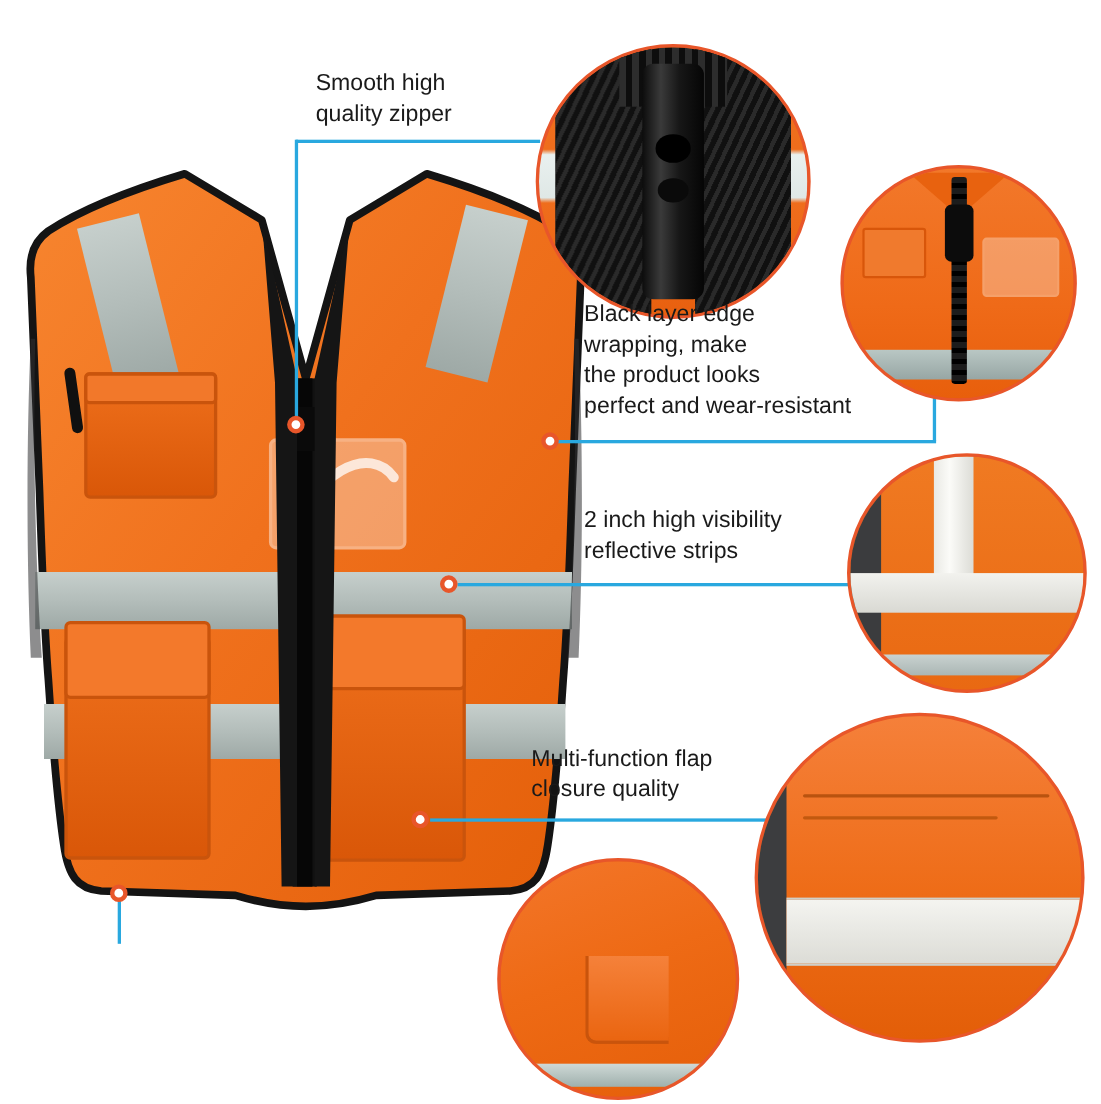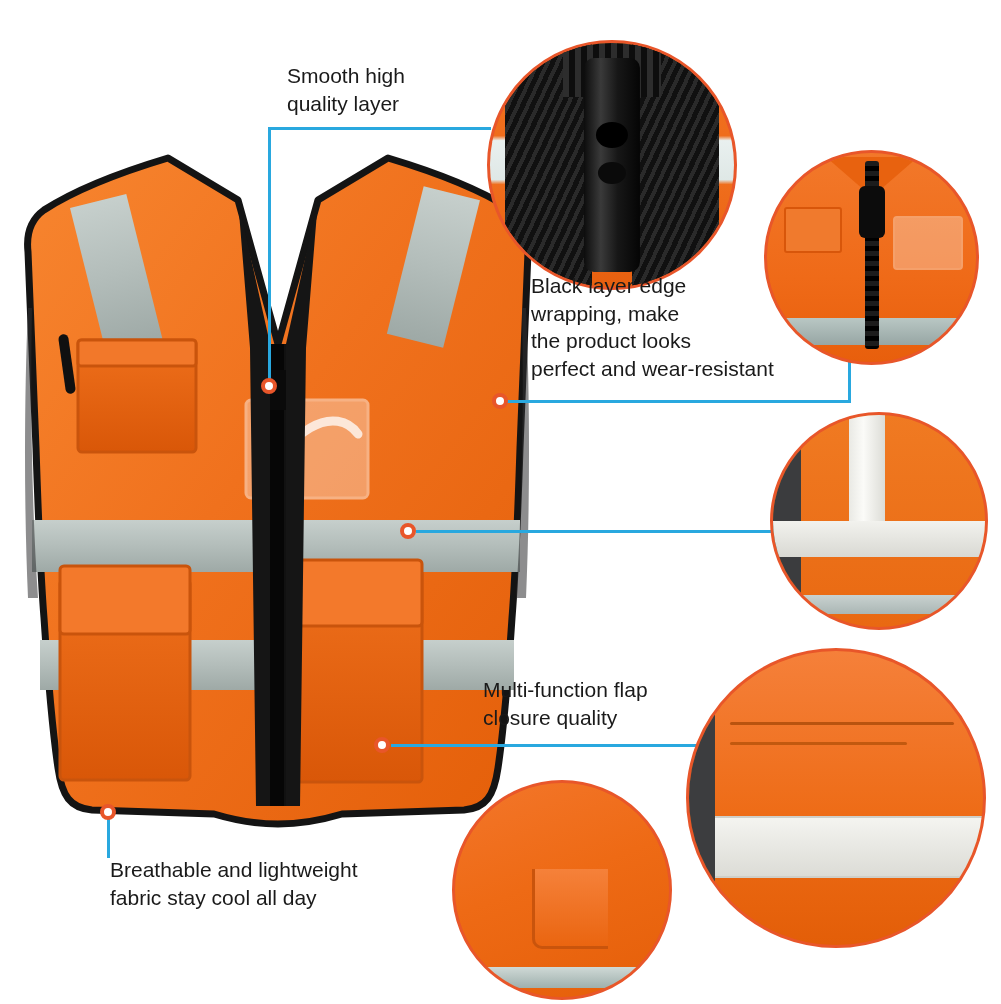--- a/index.html
+++ b/index.html
@@ -249,21 +249,21 @@
 
     <rect x="248" y="196" width="22" height="462" fill="#111111"></rect>
     <rect x="252" y="196" width="14" height="462" fill="#060606"></rect>
     <rect x="244" y="222" width="30" height="40" rx="5" fill="#0a0a0a"></rect>
 
     <path d="M220 52 L252 196 L252 658 L238 658 L232 200 Z" fill="#151515"></path>
     <path d="M300 52 L268 196 L268 658 L282 658 L288 200 Z" fill="#151515"></path>
   </svg>
 
   <div class="callout" style="left:287px; top:62px; width:220px;">Smooth high
-quality layer</div>
+quality zipper</div>
   <div class="leader h" style="left:269px; top:127px; width:222px;"></div>
   <div class="leader v" style="left:268px; top:127px; height:258px;"></div>
   <div class="dot" style="left:261px; top:378px;"></div>
 
   <div class="bubble" style="left:487px; top:40px; width:250px; height:250px;">
     <div class="b1-bg"></div>
     <div class="b1-tape-l"></div>
     <div class="b1-tape-r"></div>
     <div class="b1-teeth-top"></div>
     <div class="b1-slider"></div>
@@ -280,20 +280,22 @@
   <div class="bubble" style="left:764px; top:150px; width:215px; height:215px;">
     <div class="b2-bg"></div>
     <div class="b2-strip"></div>
     <div class="b2-pocket-l"></div>
     <div class="b2-pocket-r"></div>
     <div class="b2-v"></div>
     <div class="b2-zip"></div>
     <div class="b2-zip-head"></div>
   </div>
 
+  <div class="callout" style="left:531px; top:459px; width:290px;">2 inch high visibility
+reflective strips</div>
   <div class="leader h" style="left:416px; top:530px; width:370px;"></div>
   <div class="dot" style="left:400px; top:523px;"></div>
 
   <div class="bubble" style="left:770px; top:412px; width:218px; height:218px;">
     <div class="b3-bg"></div>
     <div class="b3-dark"></div>
     <div class="b3-vert"></div>
     <div class="b3-horz"></div>
     <div class="b3-horz2"></div>
   </div>
@@ -304,22 +306,20 @@
   <div class="dot" style="left:374px; top:737px;"></div>
 
   <div class="bubble" style="left:686px; top:648px; width:300px; height:300px;">
     <div class="b4-bg"></div>
     <div class="b4-dark"></div>
     <div class="b4-seam"></div>
     <div class="b4-seam2"></div>
     <div class="b4-strip"></div>
   </div>
 
-  <div class="callout" style="left:110px; top:856px; width:330px;">Breathable and lightweight
-fabric stay cool all day</div>
   <div class="leader v" style="left:107px; top:818px; height:40px;"></div>
   <div class="dot" style="left:100px; top:804px;"></div>
 
   <div class="bubble" style="left:452px; top:780px; width:220px; height:220px;">
     <div class="b5-bg"></div>
     <div class="b5-fold"></div>
     <div class="b5-edge"></div>
   </div>
 
 </div>

